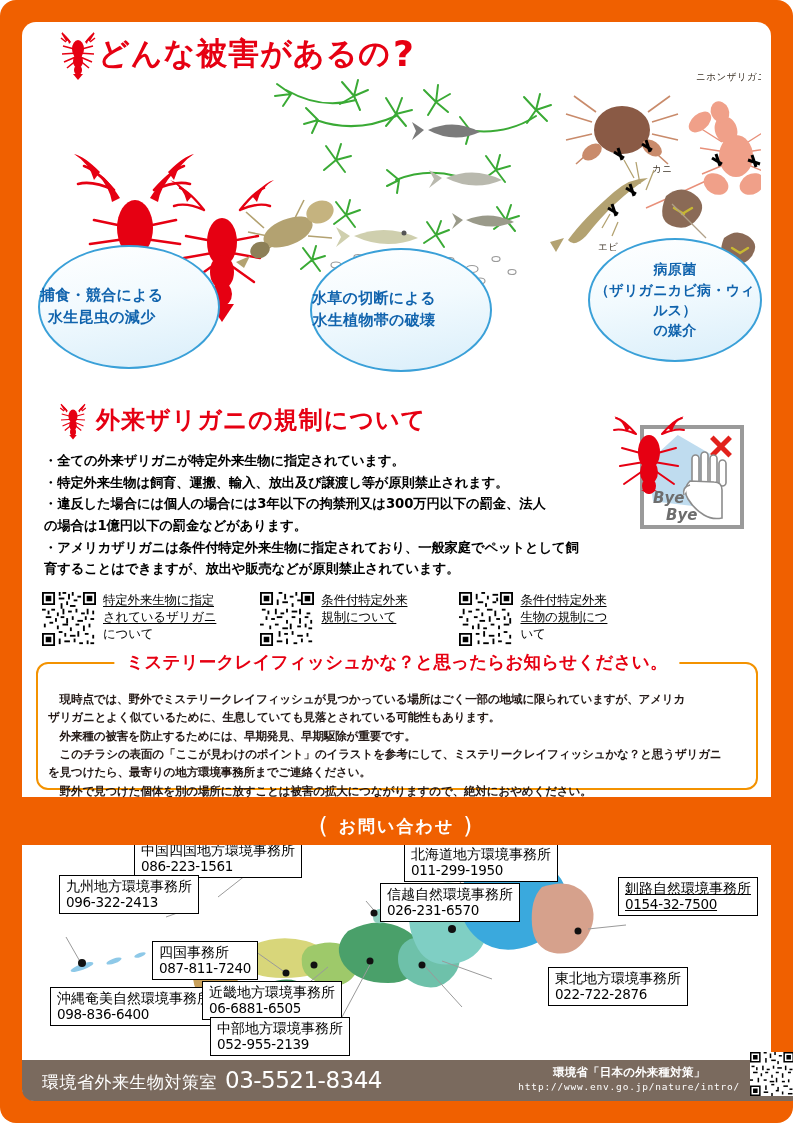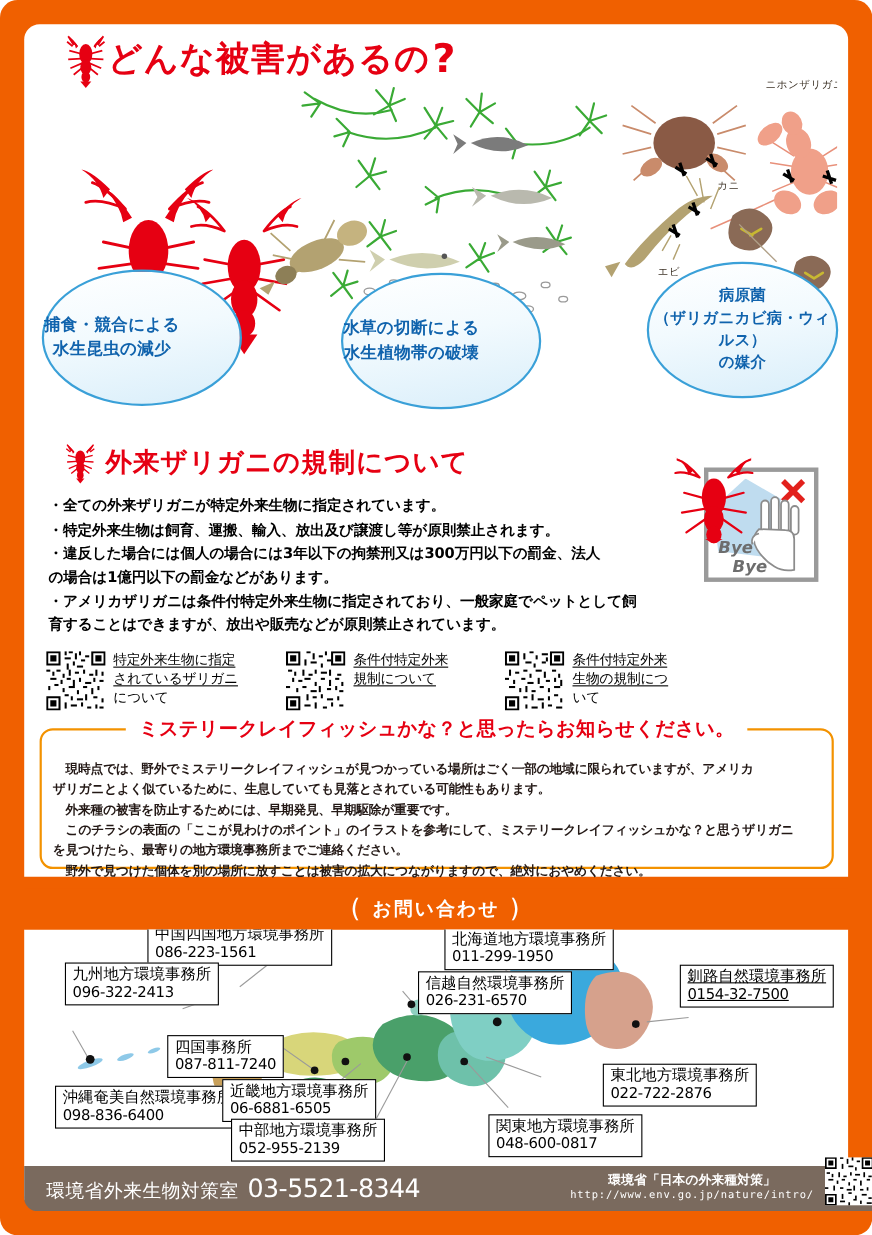--- a/index.html
+++ b/index.html
@@ -776,24 +776,20 @@
       <div class="tel">06-6881-6505</div>
     </div>
     <div class="callout" style="left:188px; top:172px;">
       <div class="name">中部地方環境事務所</div>
       <div class="tel">052-955-2139</div>
     </div>
     <div class="callout" style="left:526px; top:122px;">
       <div class="name">東北地方環境事務所</div>
       <div class="tel">022-722-2876</div>
     </div>
-    <div class="callout" style="left:422px; top:168px;">
-      <div class="name">関東地方環境事務所</div>
-      <div class="tel">048-600-0817</div>
-    </div>
   </div>
 
   <div id="footer">
     <div id="footer-left">
       <span id="footer-office">環境省外来生物対策室</span>
       <span id="footer-tel">03-5521-8344</span>
     </div>
     <div id="footer-right">
       <div id="footer-site">環境省「日本の外来種対策」</div>
       <div id="footer-url">http://www.env.go.jp/nature/intro/</div>

